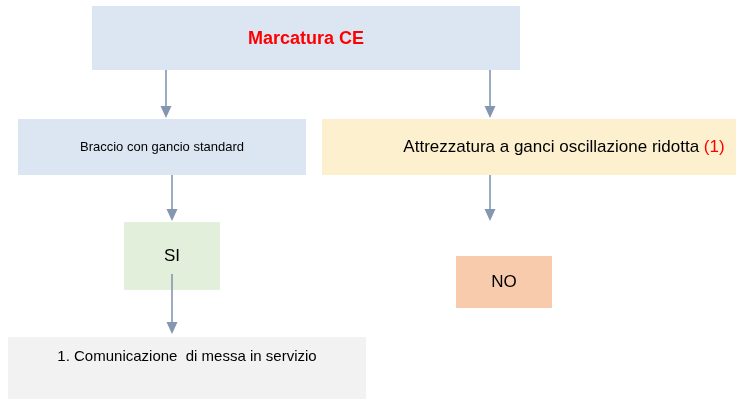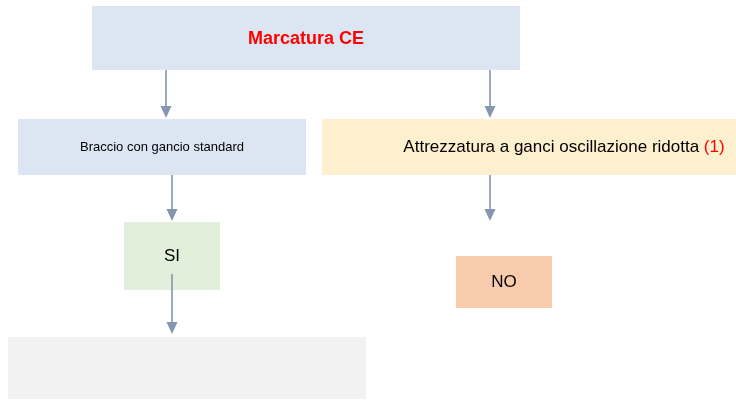--- a/index.html
+++ b/index.html
@@ -167,15 +167,16 @@
   </div>
 
   <div class="arrow" id="arrow-si-result" style="left:161px; top:274px;">
     <svg width="22" height="62" viewBox="0 0 22 62">
       <line x1="11" y1="0" x2="11" y2="50" stroke="#8496b0" stroke-width="1.6"></line>
       <polygon points="11,60 5.5,48 16.5,48" fill="#8496b0"></polygon>
     </svg>
   </div>
 
   <div class="node" id="node-result">
+    <span class="item">1. Comunicazione  di messa in servizio</span>
   </div>
 
 </div>
 
 </body></html>

